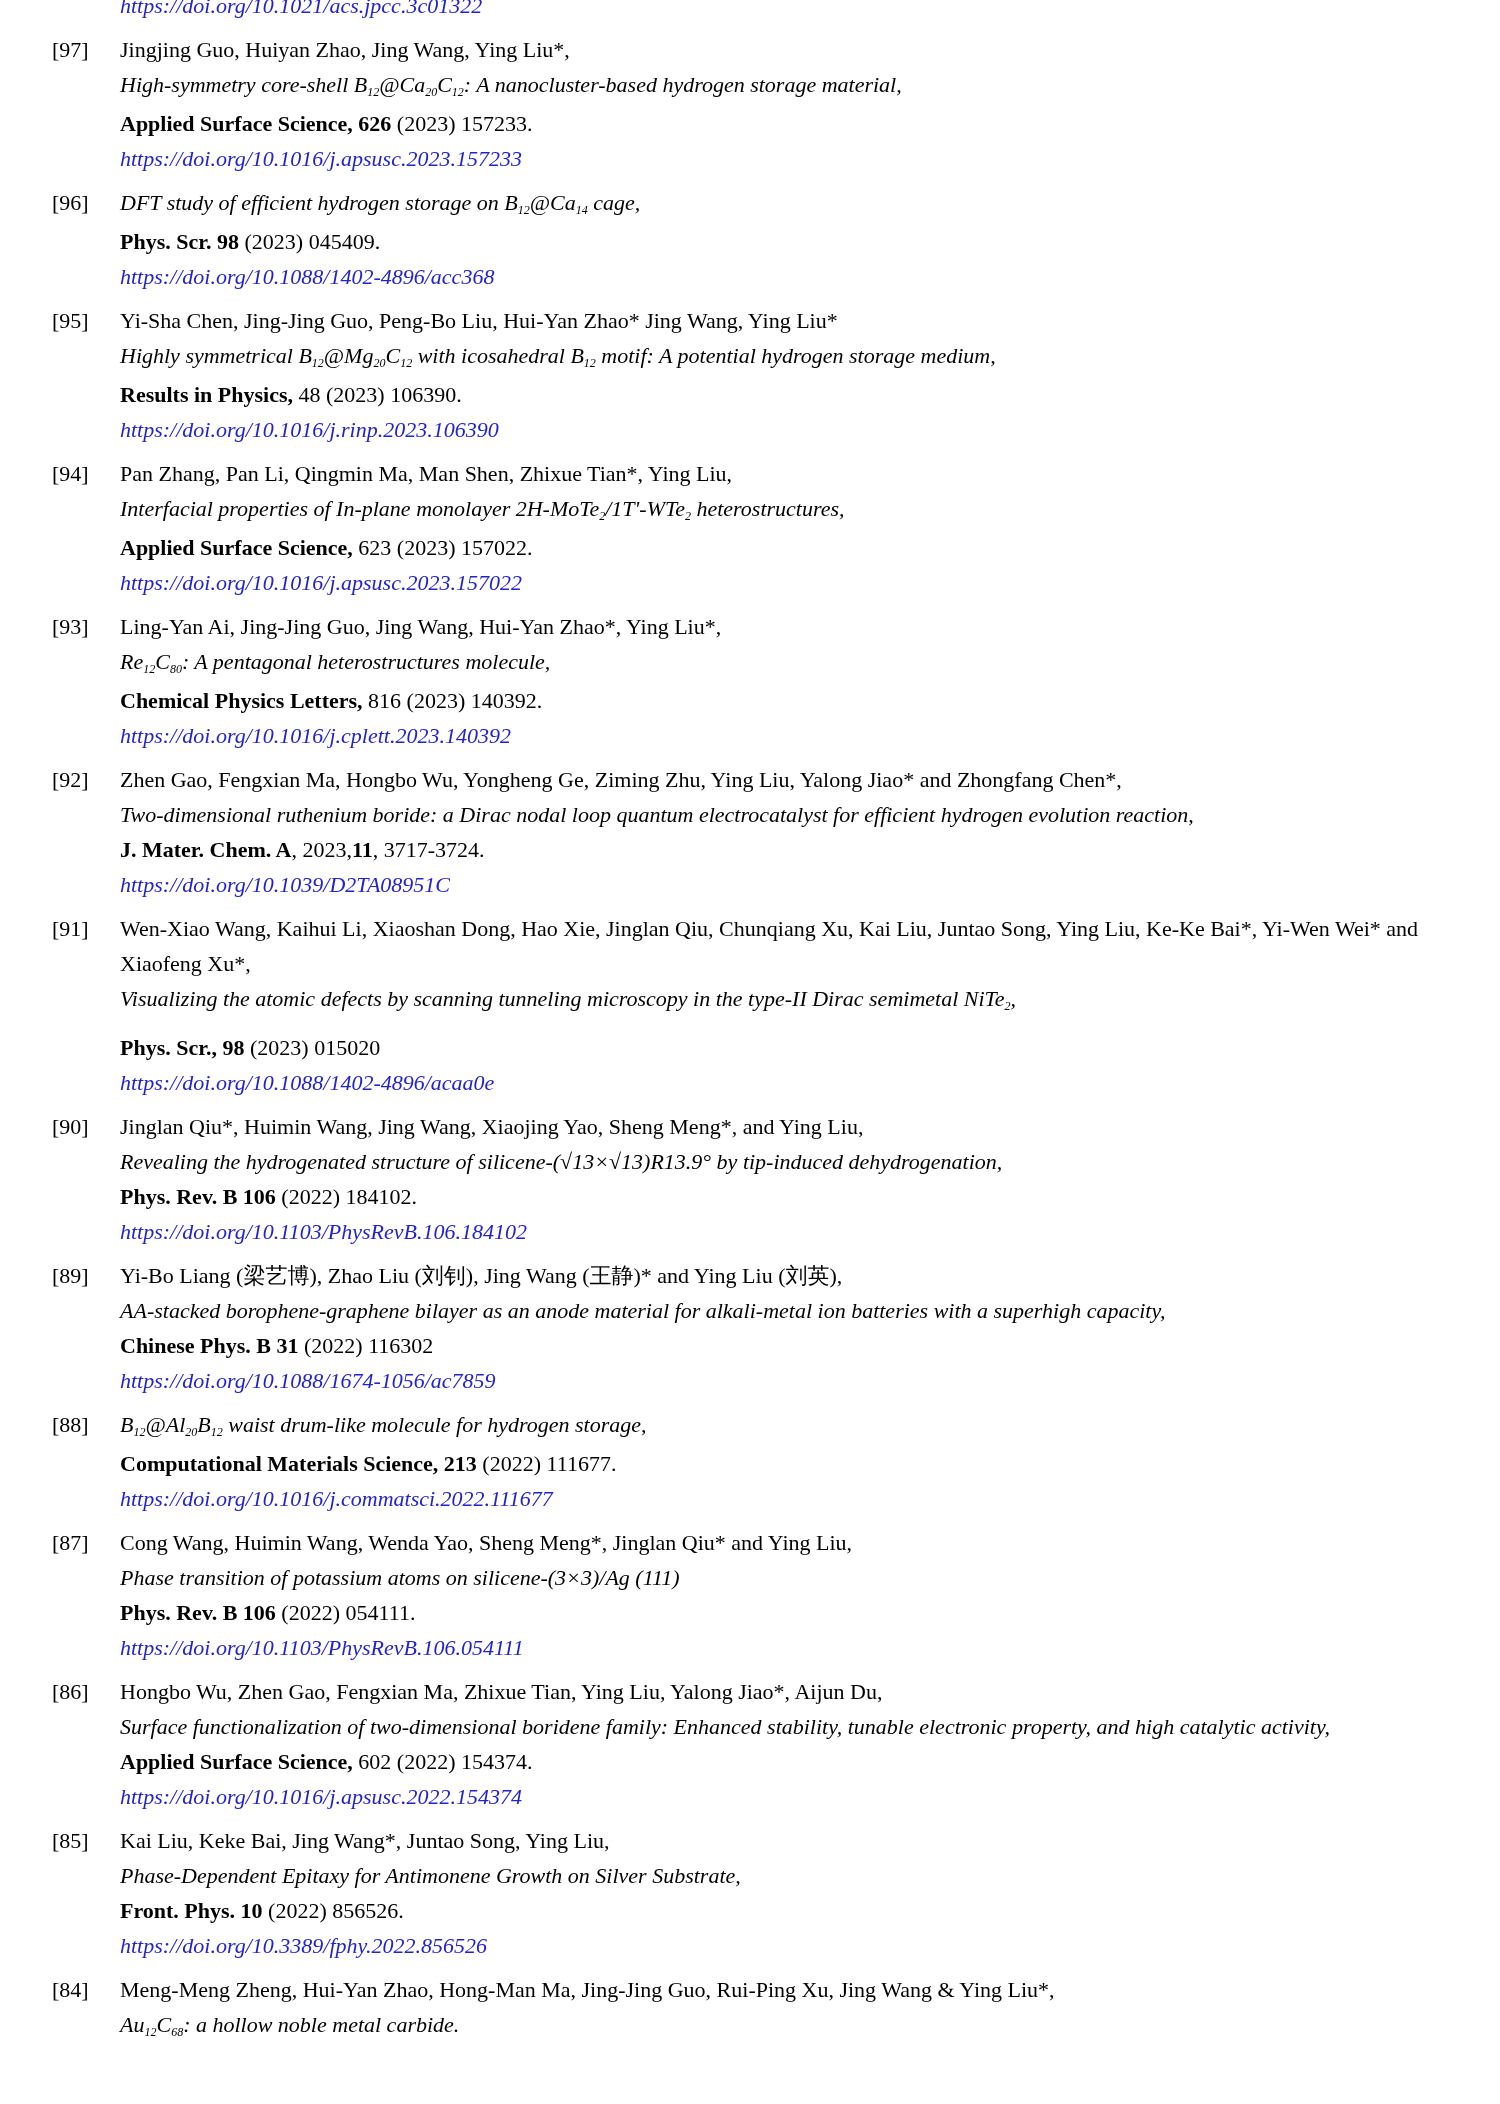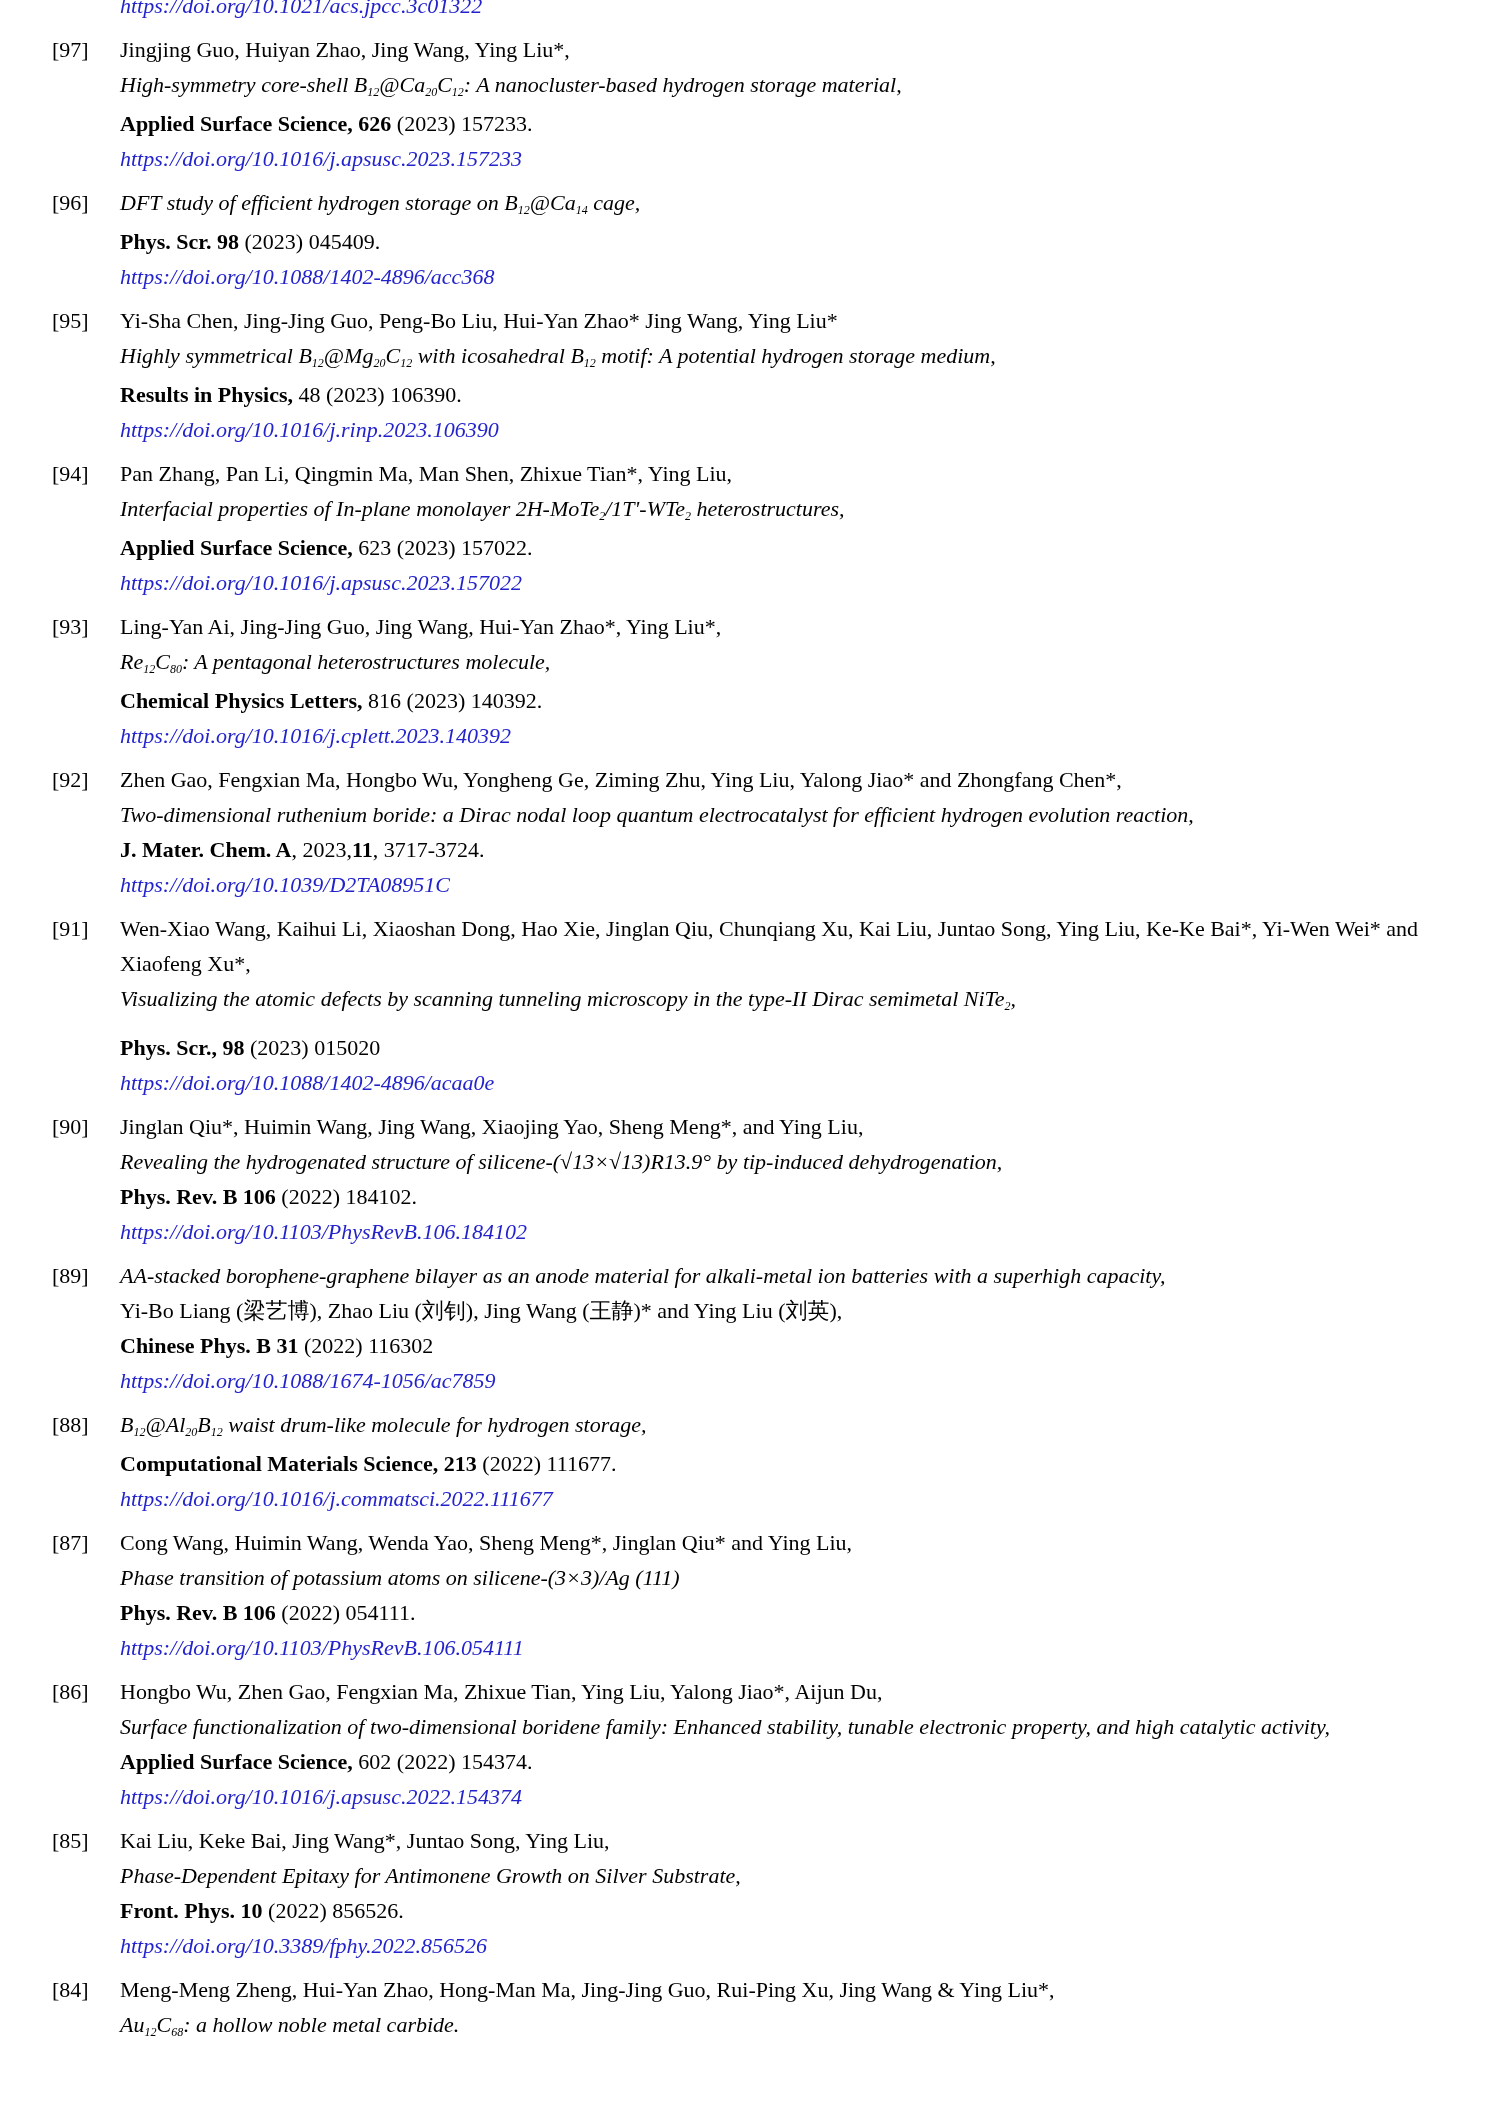--- a/index.html
+++ b/index.html
@@ -140,22 +140,22 @@
         <div class="ref-content">
           <div class="line line-authors"><span class="seg seg-r">Jinglan Qiu*, Huimin Wang, Jing Wang, Xiaojing Yao, Sheng Meng*, and Ying Liu,</span></div>
           <div class="line line-title"><span class="seg seg-i">Revealing the hydrogenated structure of silicene-(√13×√13)R13.9°  by tip-induced dehydrogenation,</span></div>
           <div class="line line-journal"><span class="seg seg-b">Phys. Rev. B 106</span><span class="seg seg-r"> (2022) 184102.</span></div>
           <div class="line line-doi"><a class="seg seg-doi">https://doi.org/10.1103/PhysRevB.106.184102</a></div>
         </div>
       </div>
       <div class="entry">
         <div class="ref-label">[89]</div>
         <div class="ref-content">
+          <div class="line line-authors"><span class="seg seg-r">Yi-Bo Liang (梁艺博), Zhao Liu (刘钊), Jing Wang (王静)* and Ying Liu (刘英),</span></div>
           <div class="line line-title"><span class="seg seg-i">AA-stacked borophene-graphene bilayer as an anode material for alkali-metal ion batteries with a superhigh capacity,</span></div>
-          <div class="line line-authors"><span class="seg seg-r">Yi-Bo Liang (梁艺博), Zhao Liu (刘钊), Jing Wang (王静)* and Ying Liu (刘英),</span></div>
           <div class="line line-journal"><span class="seg seg-b">Chinese Phys. B 31</span><span class="seg seg-r"> (2022) 116302</span></div>
           <div class="line line-doi"><a class="seg seg-doi">https://doi.org/10.1088/1674-1056/ac7859</a></div>
         </div>
       </div>
       <div class="entry">
         <div class="ref-label">[88]</div>
         <div class="ref-content">
           <div class="line line-title"><span class="seg seg-i">B</span><span class="seg seg-isub">12</span><span class="seg seg-i">@Al</span><span class="seg seg-isub">20</span><span class="seg seg-i">B</span><span class="seg seg-isub">12</span><span class="seg seg-i"> waist drum-like molecule for hydrogen storage,</span></div>
           <div class="line line-journal"><span class="seg seg-b">Computational Materials Science, 213</span><span class="seg seg-r"> (2022) 111677.</span></div>
           <div class="line line-doi"><a class="seg seg-doi">https://doi.org/10.1016/j.commatsci.2022.111677</a></div>

